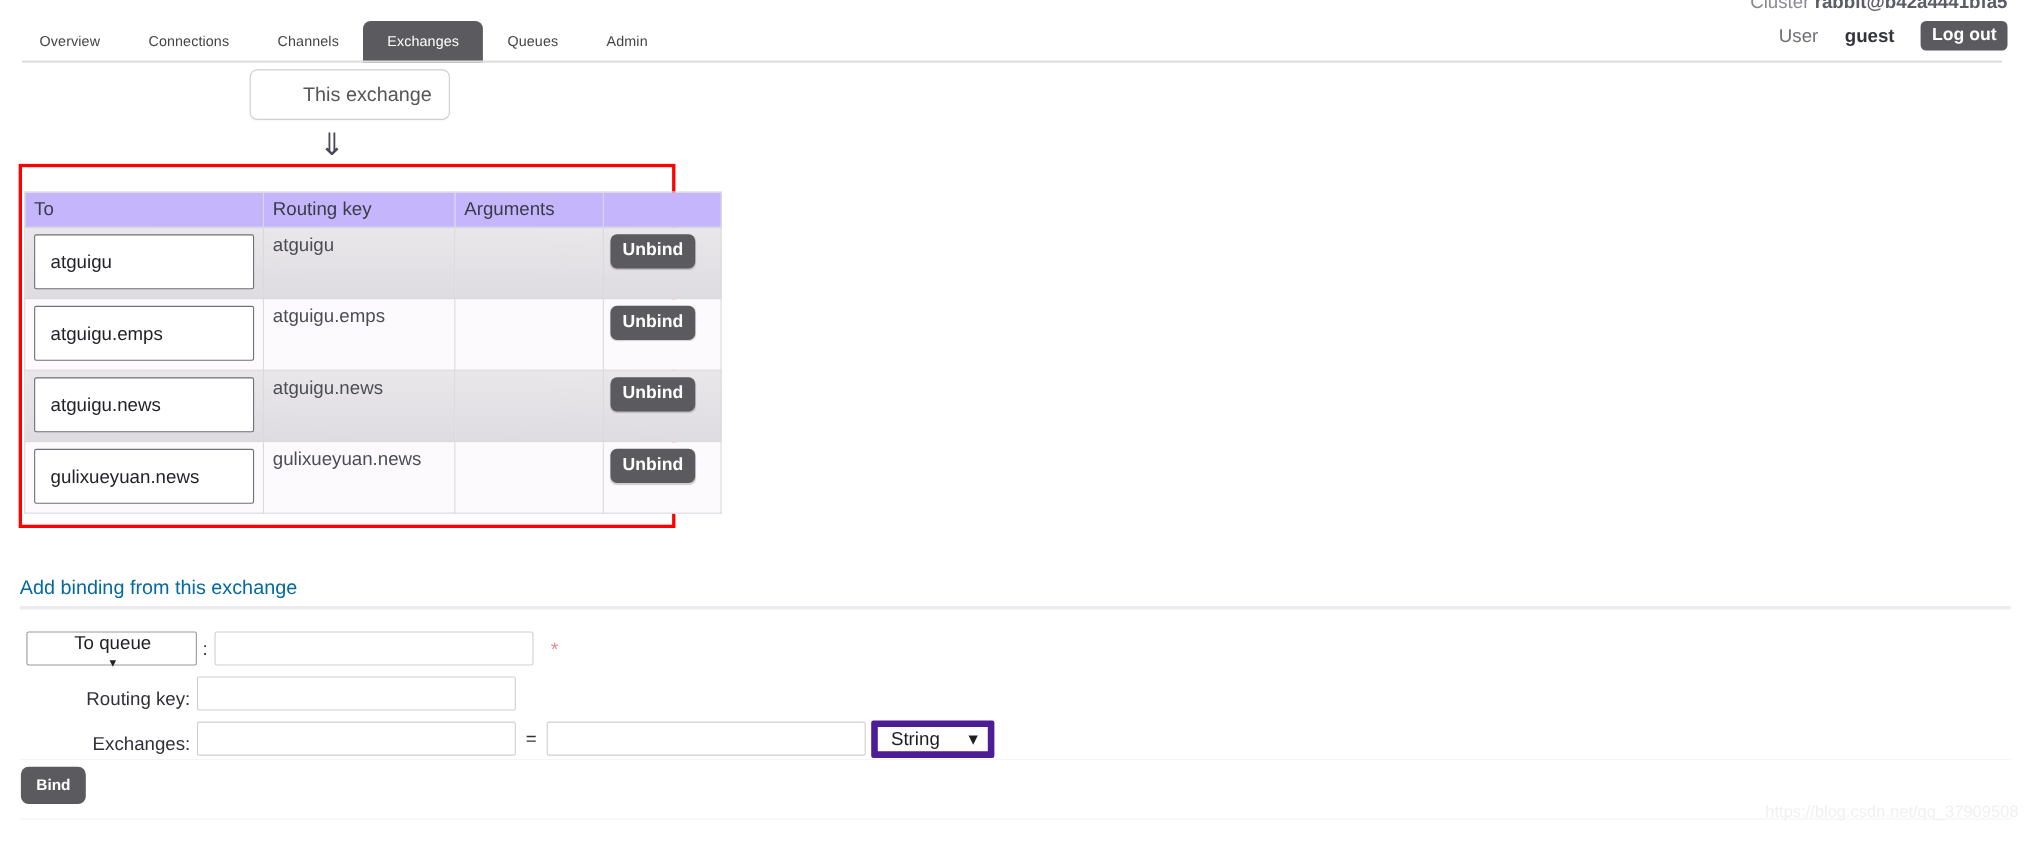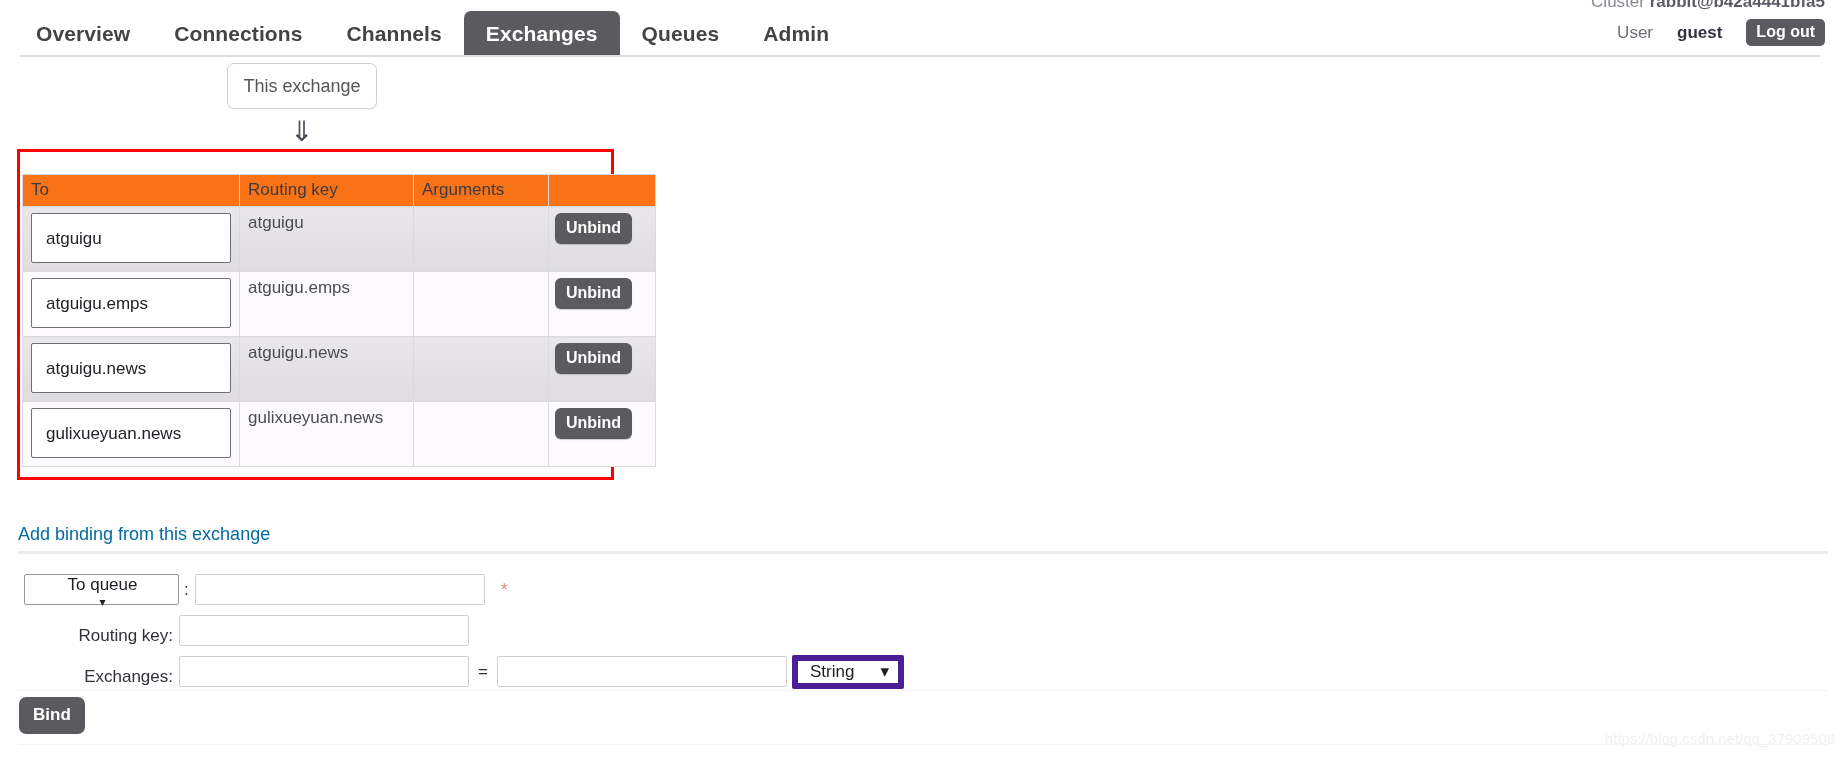--- a/index.html
+++ b/index.html
@@ -26,22 +26,22 @@
   }
   .nav-tabs {
     position: absolute;
     left: 14px;
     top: 7px;
     display: flex;
     align-items: flex-end;
     height: 50px;
   }
   .nav-tab {
-    font-size: 21px;
-    font-weight: bold;
+    font-size: 13px;
+    font-weight: normal;
     color: #444444;
     padding: 12px 22px 13px 22px;
     line-height: 1;
     letter-spacing: 0.1px;
     border-radius: 7px 7px 0 0;
     white-space: nowrap;
     cursor: pointer;
     text-decoration: none;
   }
   .nav-tab.active {
@@ -101,20 +101,21 @@
     border: 1px solid #cfcfcf;
     border-radius: 7px;
     background: #ffffff;
     display: flex;
     align-items: center;
     justify-content: center;
     font-size: 18px;
     color: #555555;
     box-shadow: 0 1px 2px rgba(0,0,0,0.04);
     cursor: pointer;
+    padding-left: 32px;
   }
   .down-arrow {
     position: absolute;
     left: 290px;
     top: 118px;
     font-size: 28px;
     line-height: 1;
     color: #4a4a58;
   }
 
@@ -139,21 +140,21 @@
     font-size: 17px;
     table-layout: fixed;
   }
   .bindings-table th {
     text-align: left;
     font-weight: normal;
     color: #3b3b44;
     font-size: 17px;
     padding: 5px 8px 6px 8px;
     border: 1px solid #d9d9de;
-    background: #f97316;
+    background: #c4b5fd;
     vertical-align: middle;
   }
   .bindings-table td {
     border: 1px solid #d9d9de;
     padding: 0;
     vertical-align: top;
     height: 64px;
   }
   .bindings-table tr.r-odd td {
     background: linear-gradient(to bottom, #e9e7ea 0%, #dedce0 100%);
@@ -294,21 +295,21 @@
     margin-left: 5px;
     cursor: pointer;
   }
 
   .bind-btn {
     position: absolute;
     left: 19px;
     top: 697px;
     background: #5b5b5f;
     color: #ffffff;
-    font-size: 17px;
+    font-size: 14px;
     font-weight: bold;
     padding: 9px 14px 10px 14px;
     border-radius: 7px;
     line-height: 1.05;
     cursor: pointer;
   }
 
   .watermark {
     position: absolute;
     right: 8px;

